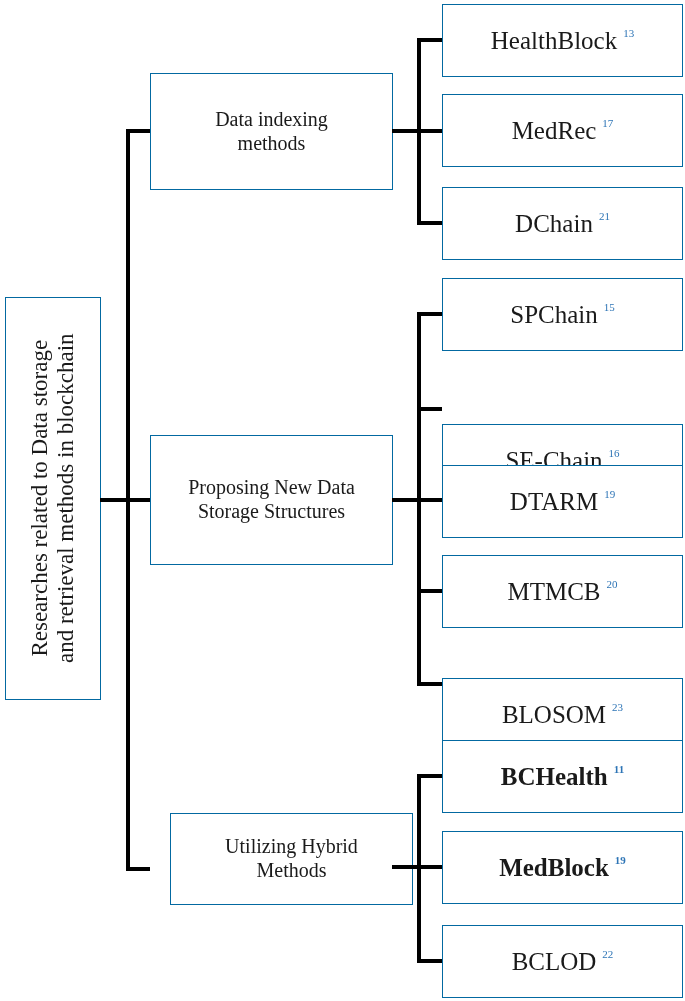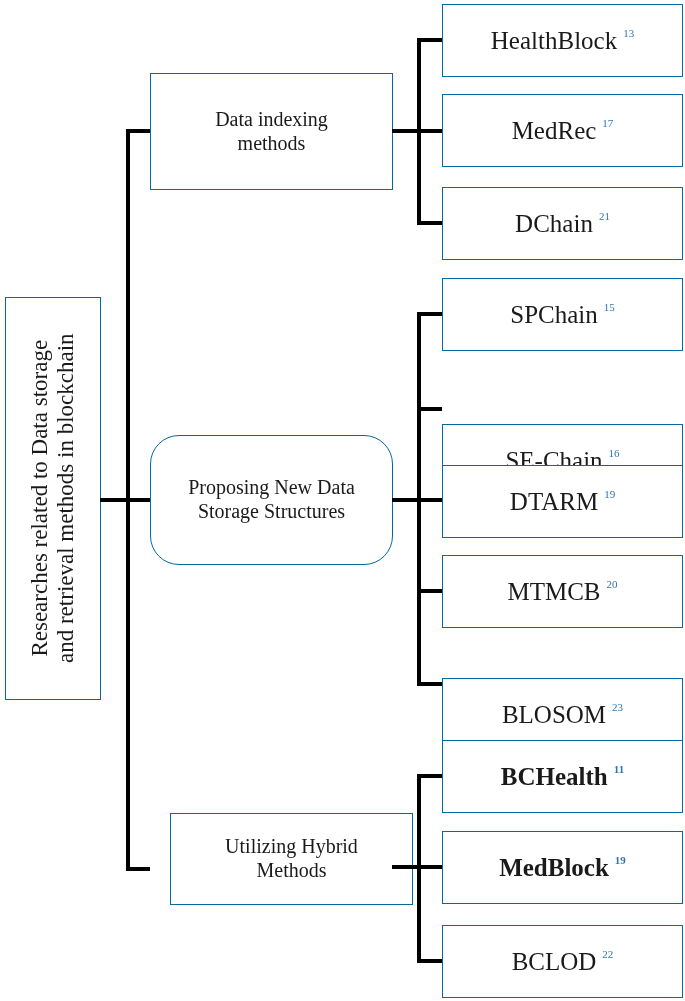--- a/index.html
+++ b/index.html
@@ -82,21 +82,21 @@
   </div>
 
   <div class="line" style="left:100px; top:498px; width:50px; height:4px;"></div>
   <div class="line" style="left:126px; top:129px; width:4px; height:742px;"></div>
   <div class="line" style="left:126px; top:129px; width:24px; height:4px;"></div>
   <div class="line" style="left:126px; top:867px; width:24px; height:4px;"></div>
 
   <div class="box branch-box" style="top:73px; height:117px;">
     <div class="branch-label">Data indexing methods</div>
   </div>
-  <div class="box branch-box" style="top:435px; height:130px;border-radius:29px;">
+  <div class="box branch-box" style="top:435px; height:130px;">
     <div class="branch-label">Proposing New Data Storage Structures</div>
   </div>
   <div class="box branch-box" style="top:813px; height:92px;margin-left:20px;">
     <div class="branch-label">Utilizing Hybrid Methods</div>
   </div>
 
   <div class="line" style="left:392px; top:129px; width:50px; height:4px;"></div>
   <div class="line" style="left:417px; top:38px; width:4px; height:187px;"></div>
   <div class="line" style="left:421px; top:38px; width:21px; height:4px;"></div>
   <div class="line" style="left:421px; top:221px; width:21px; height:4px;"></div>

